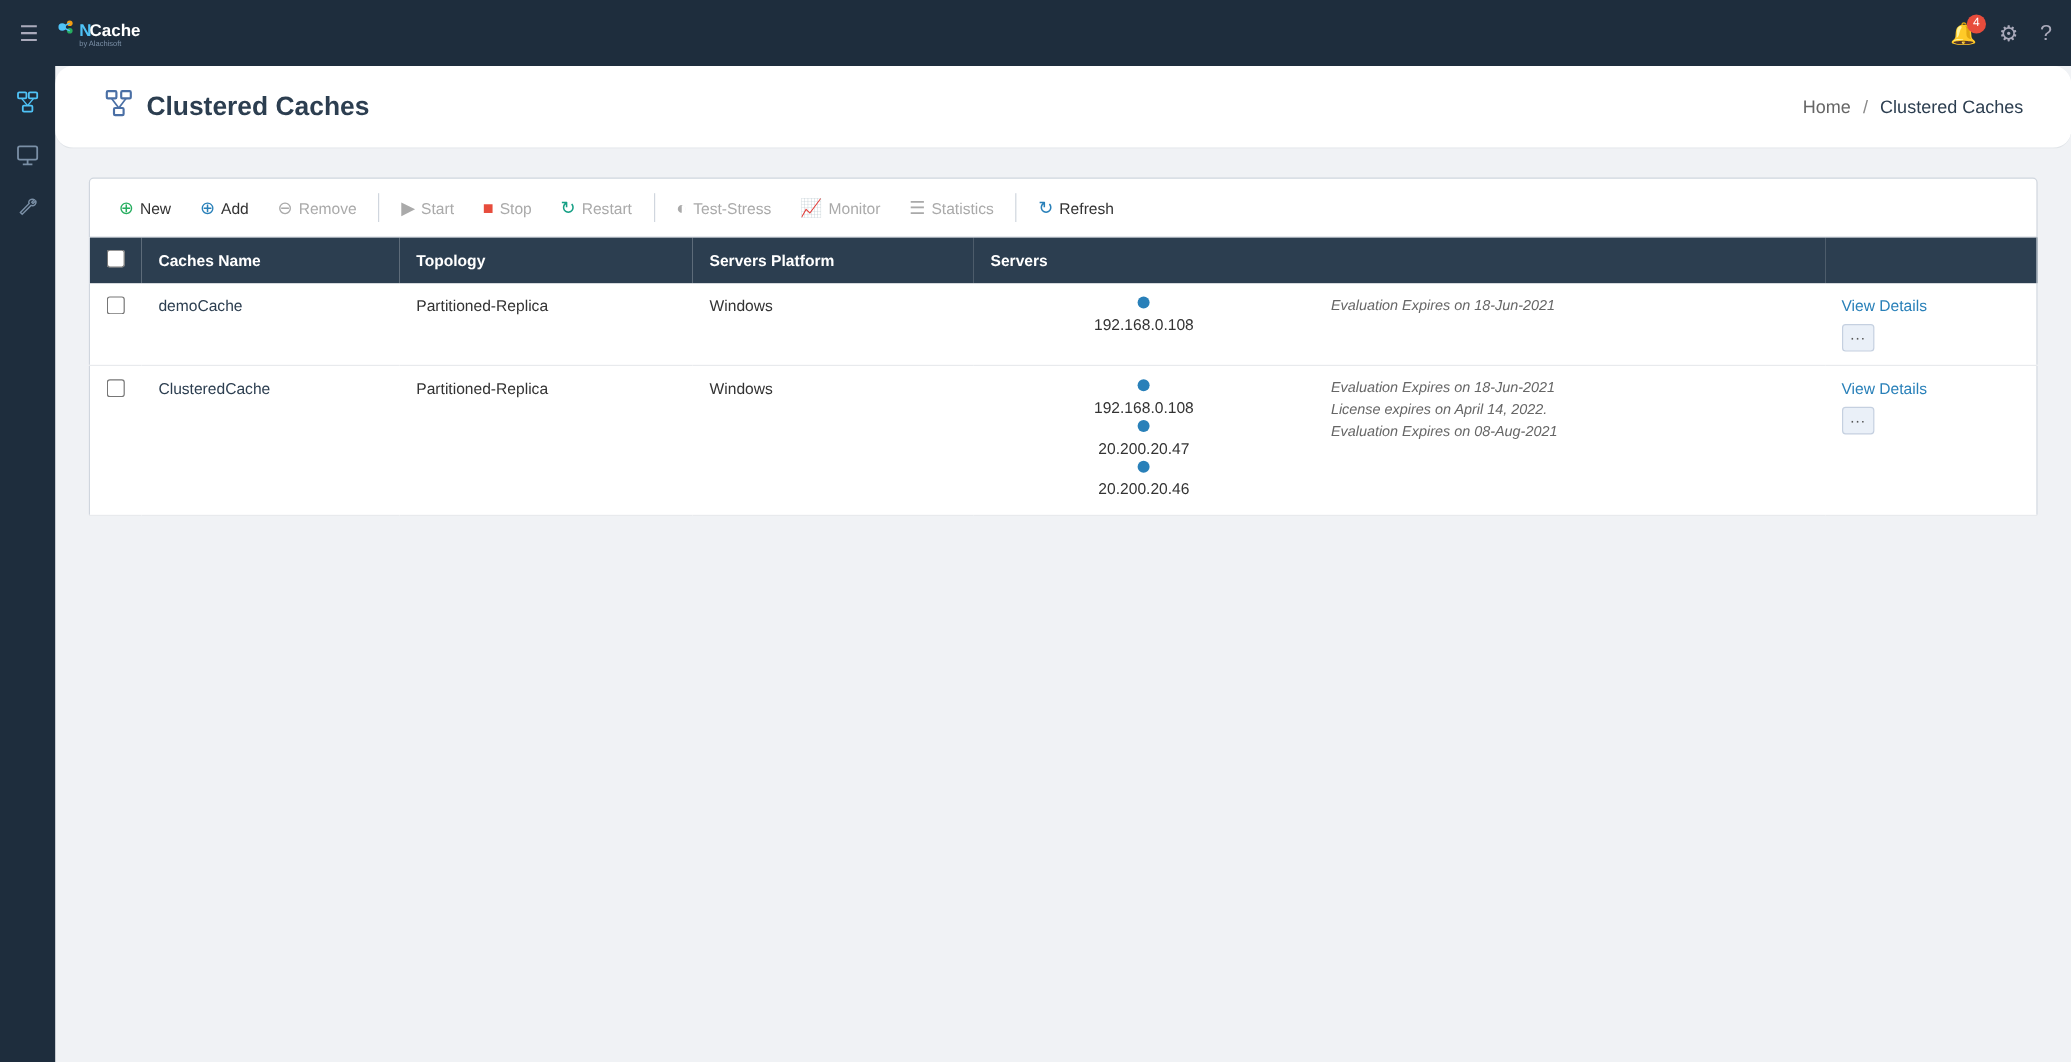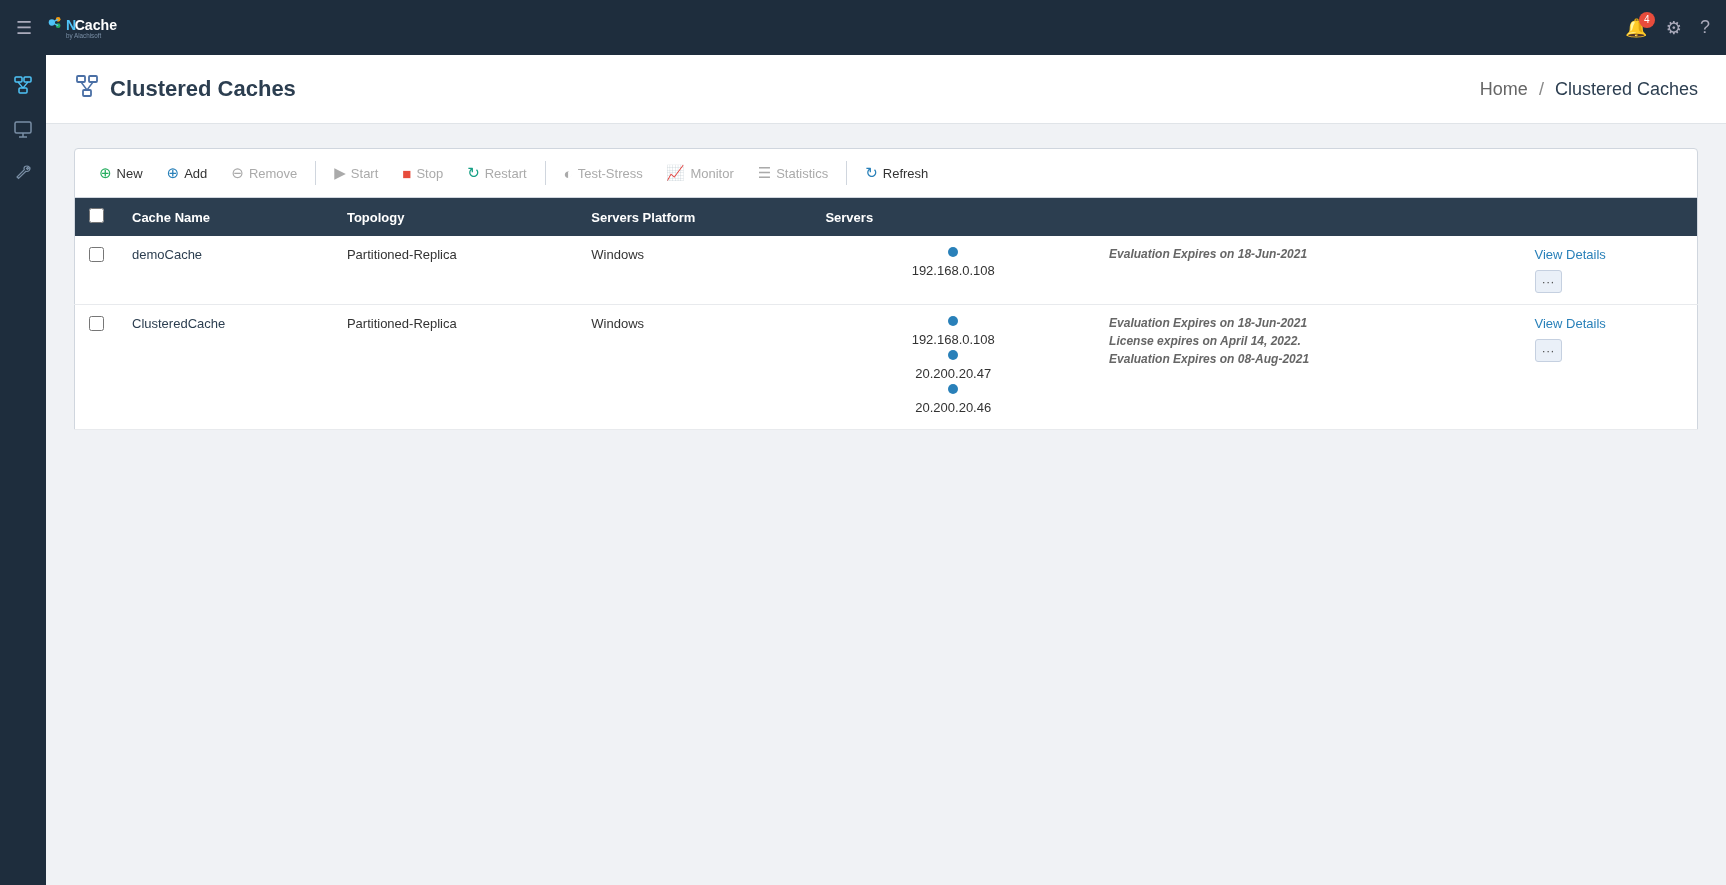--- a/index.html
+++ b/index.html
@@ -42,31 +42,32 @@
       border-radius: 4px;
     }
     .sidebar-icon-btn.active { color: #4fc3f7; }
 
     
     .content-area { flex: 1; display: flex; flex-direction: column; overflow: hidden; }
 
     
     .page-header {
       background: white;
-      padding: 18px 28px;
+      padding: 18px 40px;
       display: flex;
       align-items: center;
       justify-content: space-between;
       border-bottom: 1px solid #e0e4e8;
       flex-shrink: 0;
+      border-radius: 15px;
     }
     .page-header-left { display: flex; align-items: center; gap: 10px; }
     .page-title-icon { color: #4a6fa5; font-size: 22px; }
     .page-title { font-size: 22px; font-weight: 600; color: #2c3e50; }
-    .breadcrumb { color: #888; font-size: 18px; text-align: right; }
+    .breadcrumb { color: #888; font-size: 15px; text-align: right; }
     .breadcrumb a { color: #666; text-decoration: none; }
     .breadcrumb span.sep { margin: 0 6px; }
     .breadcrumb span.current { color: #2c3e50; }
 
     
     .page-content { flex: 1; padding: 24px 28px; overflow: auto; }
 
     
     .toolbar {
       background: white;
@@ -109,21 +110,21 @@
     .exp-text { font-style: italic; color: #666; font-size: 12px; }
     .view-details-link { color: #2980b9; font-size: 13px; cursor: pointer; text-decoration: none; }
     .more-btn {
       background: #eaf0f8; border: 1px solid #c5d0e0;
       border-radius: 3px; padding: 3px 6px; cursor: pointer; font-size: 13px; color: #555;
     }
     .actions-cell { display: flex; align-items: flex-start; gap: 8px; justify-content: flex-end; flex-direction: column; }
     .cache-name { color: #2c3e50; font-size: 13px; }
     .expiry-col { min-width: 240px; }
     .servers-col { min-width: 160px; }
-    .expiry-stack { display: flex; flex-direction: column; gap: 4px; font-weight: bold; }
+    .expiry-stack { display: flex; flex-direction: column; gap: 4px; }
 
     
     .logo-svg { width: 110px; height: 36px; }
   </style>
 </head>
 <body>
 
 <div class="top-navbar">
   <div class="navbar-left">
     <button class="hamburger-btn">☰</button>
@@ -249,21 +250,21 @@
           <span>Refresh</span>
         </button>
       </div>
 
       <table class="cache-table">
         <thead>
           <tr>
             <th class="check-cell">
               <input type="checkbox" class="cache-checkbox" style="">
             </th>
-            <th>Cache Name</th>
+            <th>Caches Name</th>
             <th>Topology</th>
             <th>Servers Platform</th>
             <th>Servers</th>
             <th></th>
             <th></th>
           </tr>
         </thead>
         <tbody id="table-body">
 
         <tr>

